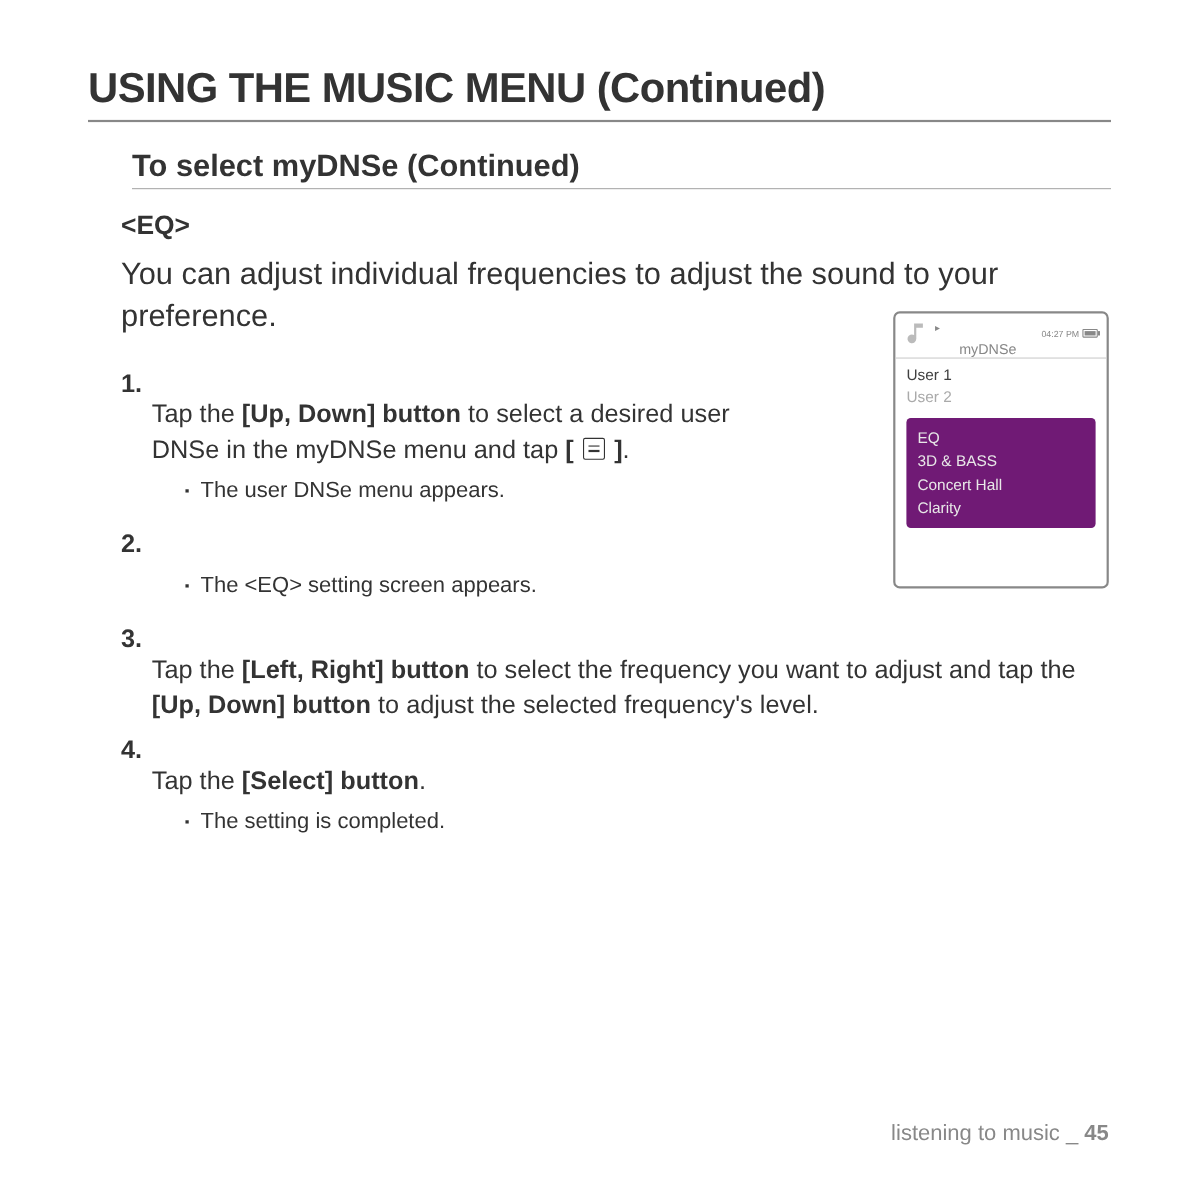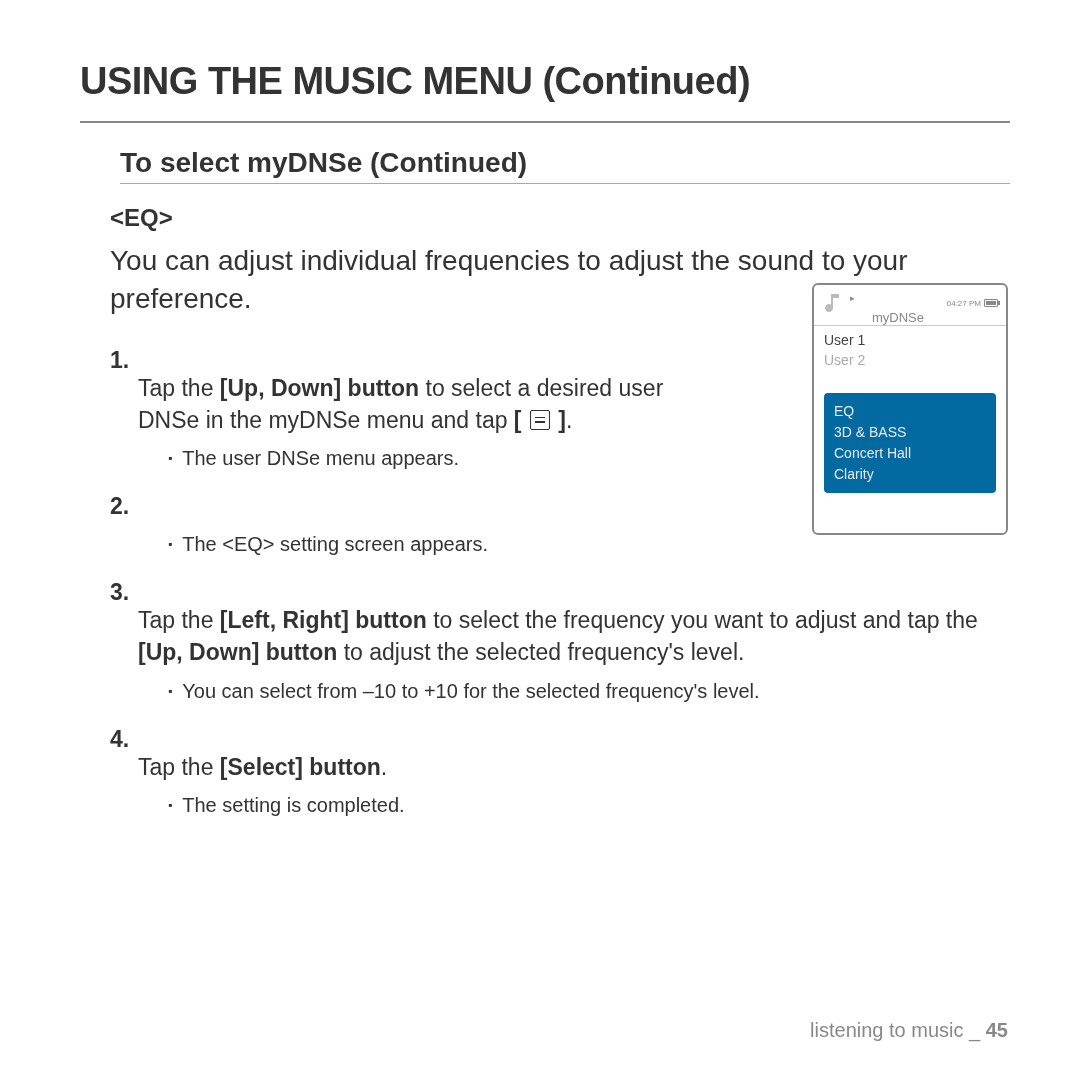--- a/index.html
+++ b/index.html
@@ -10,21 +10,21 @@
       font-family: Arial, Helvetica, sans-serif;
       color: #333;
       position: relative;
       padding: 60px 70px 40px 80px;
     }
     .main-title {
       font-size: 38px;
       font-weight: bold;
       color: #333;
       border-bottom: 2px solid #888;
-      padding-bottom: 18px;
+      padding-bottom: 6px;
       margin-bottom: 24px;
       letter-spacing: -0.5px;
     }
     .sub-title {
       font-size: 28px;
       font-weight: bold;
       color: #333;
       border-bottom: 1px solid #aaa;
       padding-bottom: 4px;
       margin-bottom: 20px;
@@ -165,22 +165,22 @@
     }
     .dev-item {
       font-size: 14px;
       padding: 2px 0;
     }
     .dev-item.sel { color: #404040; }
     .dev-item.unsel { color: #aaa; }
     .dev-popup {
       position: absolute;
       left: 10px; right: 10px;
-      top: 108px;
-      background: #0369a1;
+      top: 95px;
+      background: #701a75;
       border-radius: 4px;
       padding: 8px 10px;
       color: #e8e8e8;
       font-size: 14px;
       line-height: 1.5;
     }
     .footer {
       position: absolute;
       bottom: 38px;
       right: 72px;
@@ -209,23 +209,20 @@
       </div>
       <div class="step narrow">
         <div class="step-num">2.</div>
       </div>
       <div class="bullet">
         <span>The &lt;EQ&gt; setting screen appears.</span>
       </div>
       <div class="step">
         <div class="step-num">3.</div>
         <div class="step-body step-text">Tap the <b>[Left, Right] button</b> to select the frequency you want to adjust and tap the <b>[Up, Down] button</b> to adjust the selected frequency's level.</div>
-      </div>
-      <div class="bullet">
-        <span>You can select from –10 to +10 for the selected frequency's level.</span>
       </div>
       <div class="step">
         <div class="step-num">4.</div>
         <div class="step-body step-text">Tap the <b>[Select] button</b>.</div>
       </div>
       <div class="bullet">
         <span>The setting is completed.</span>
       </div>
     </div>
 </div>

